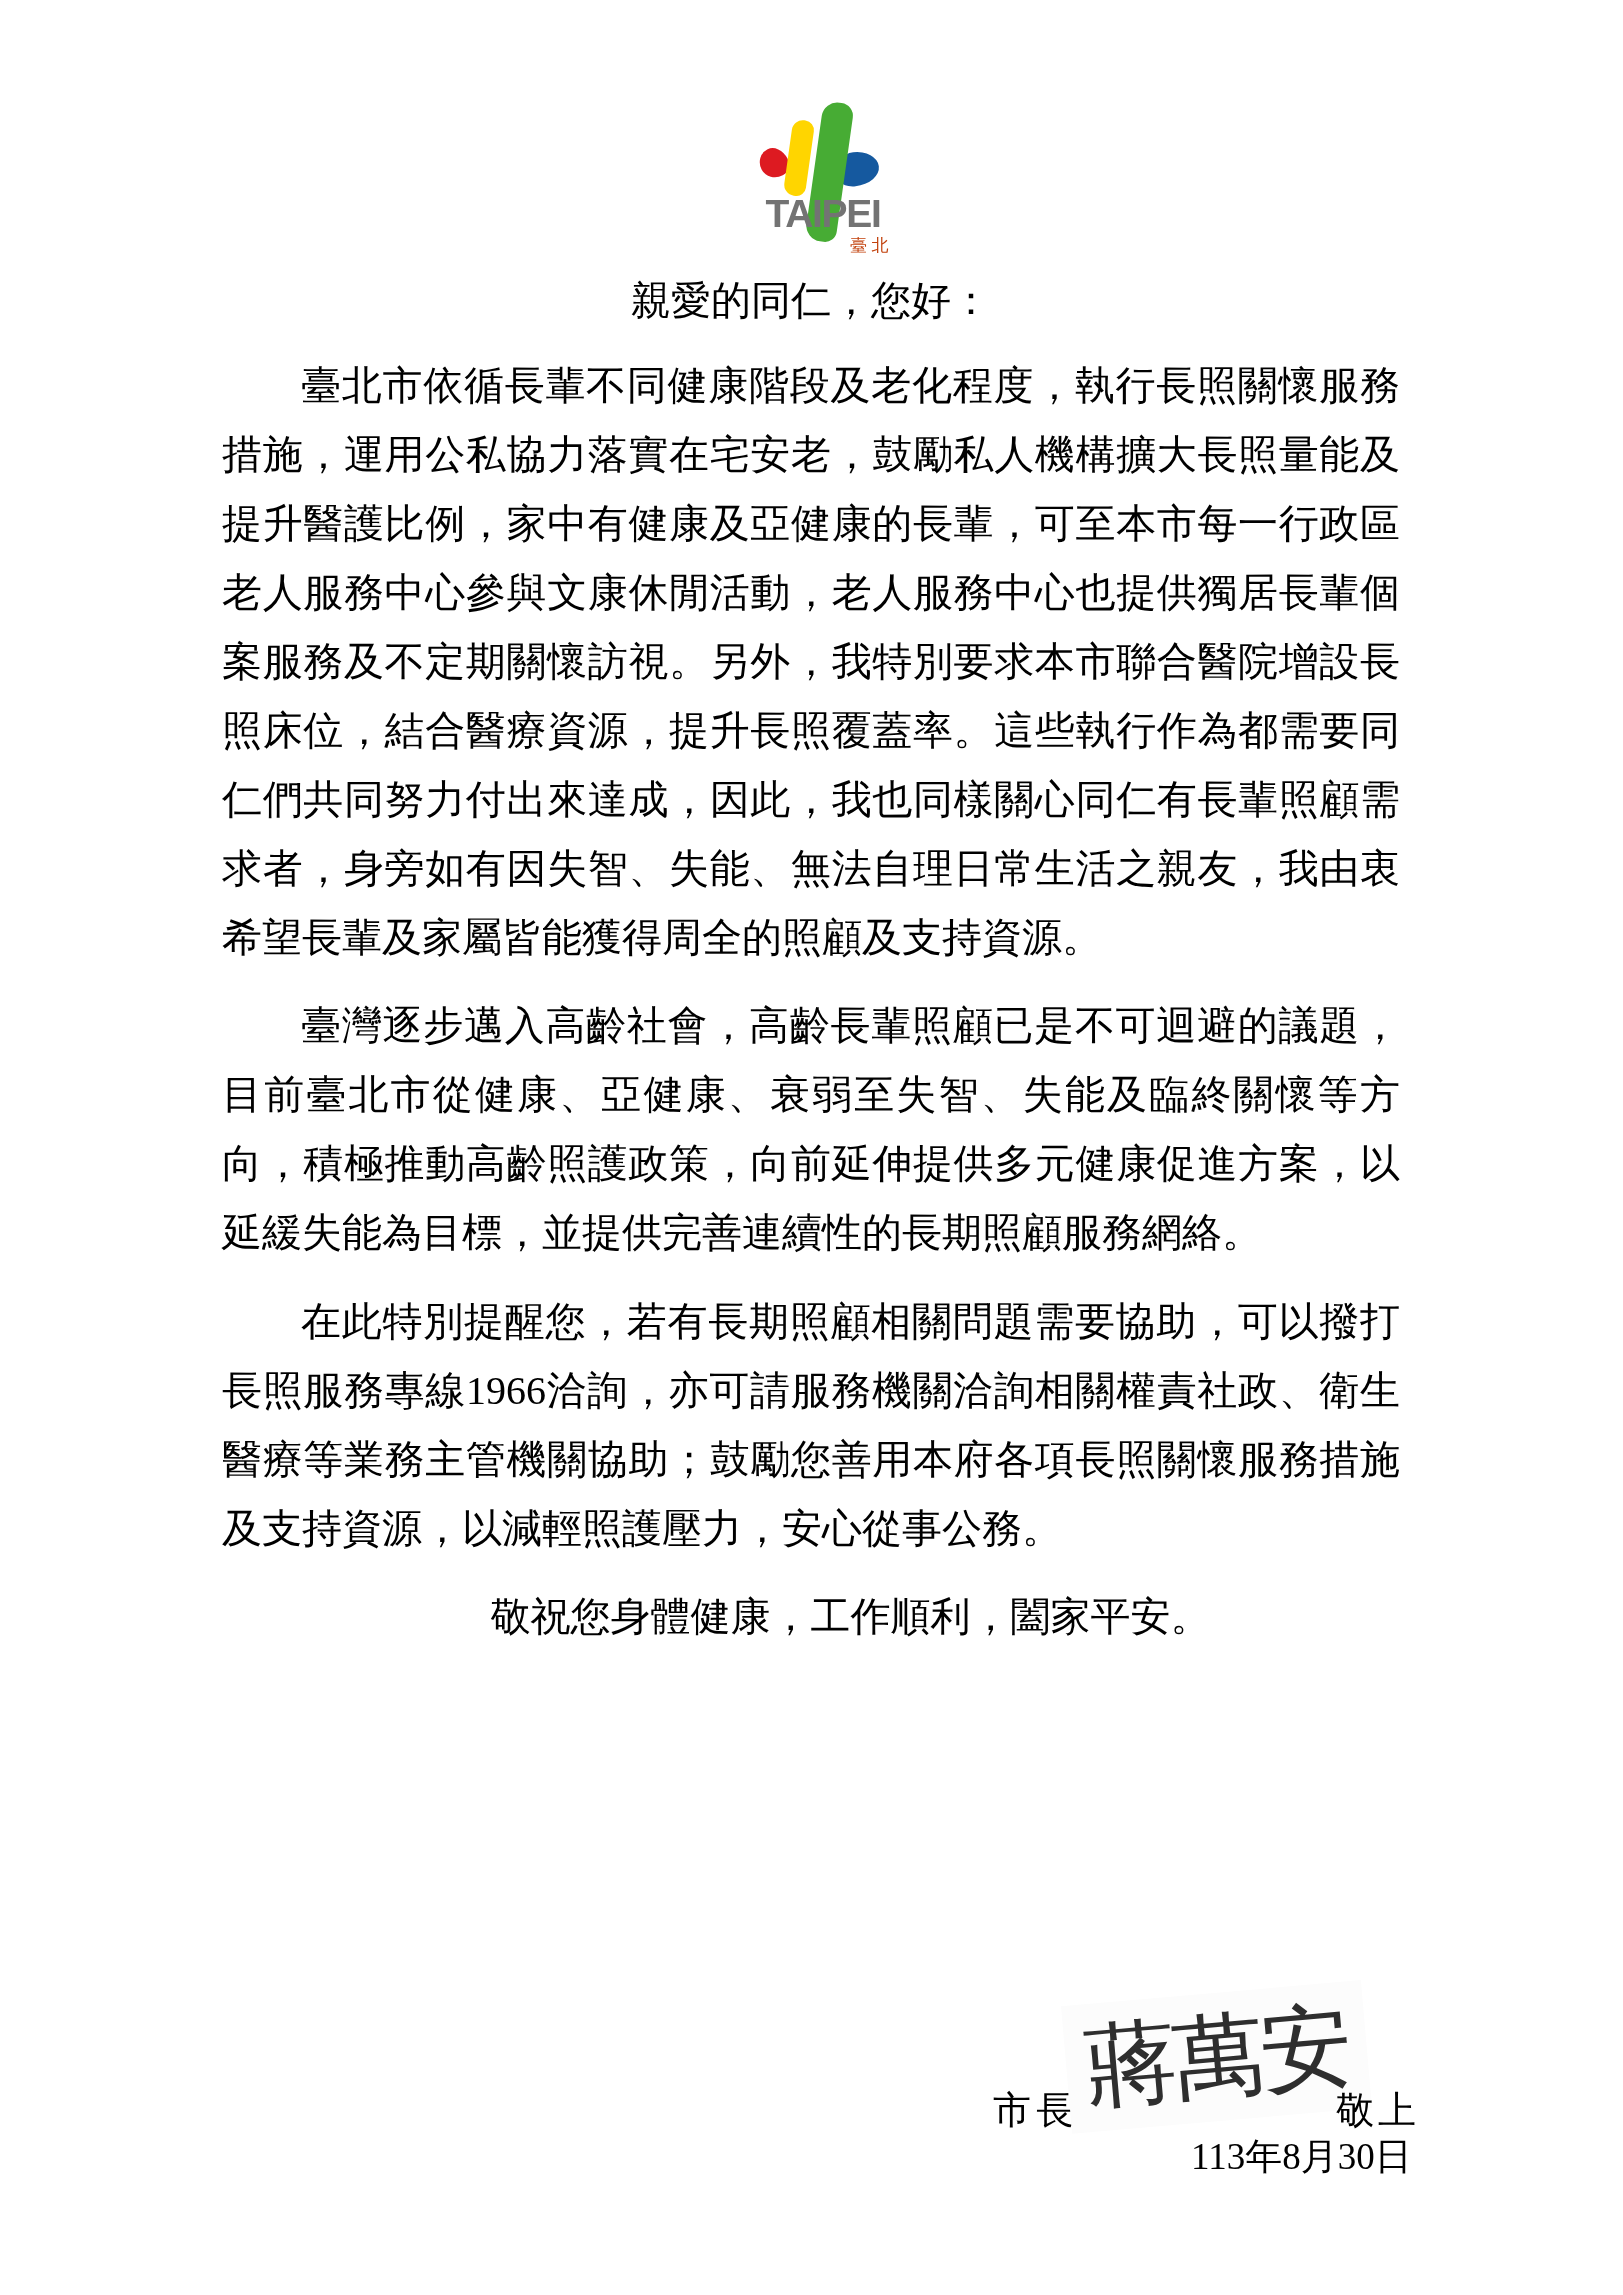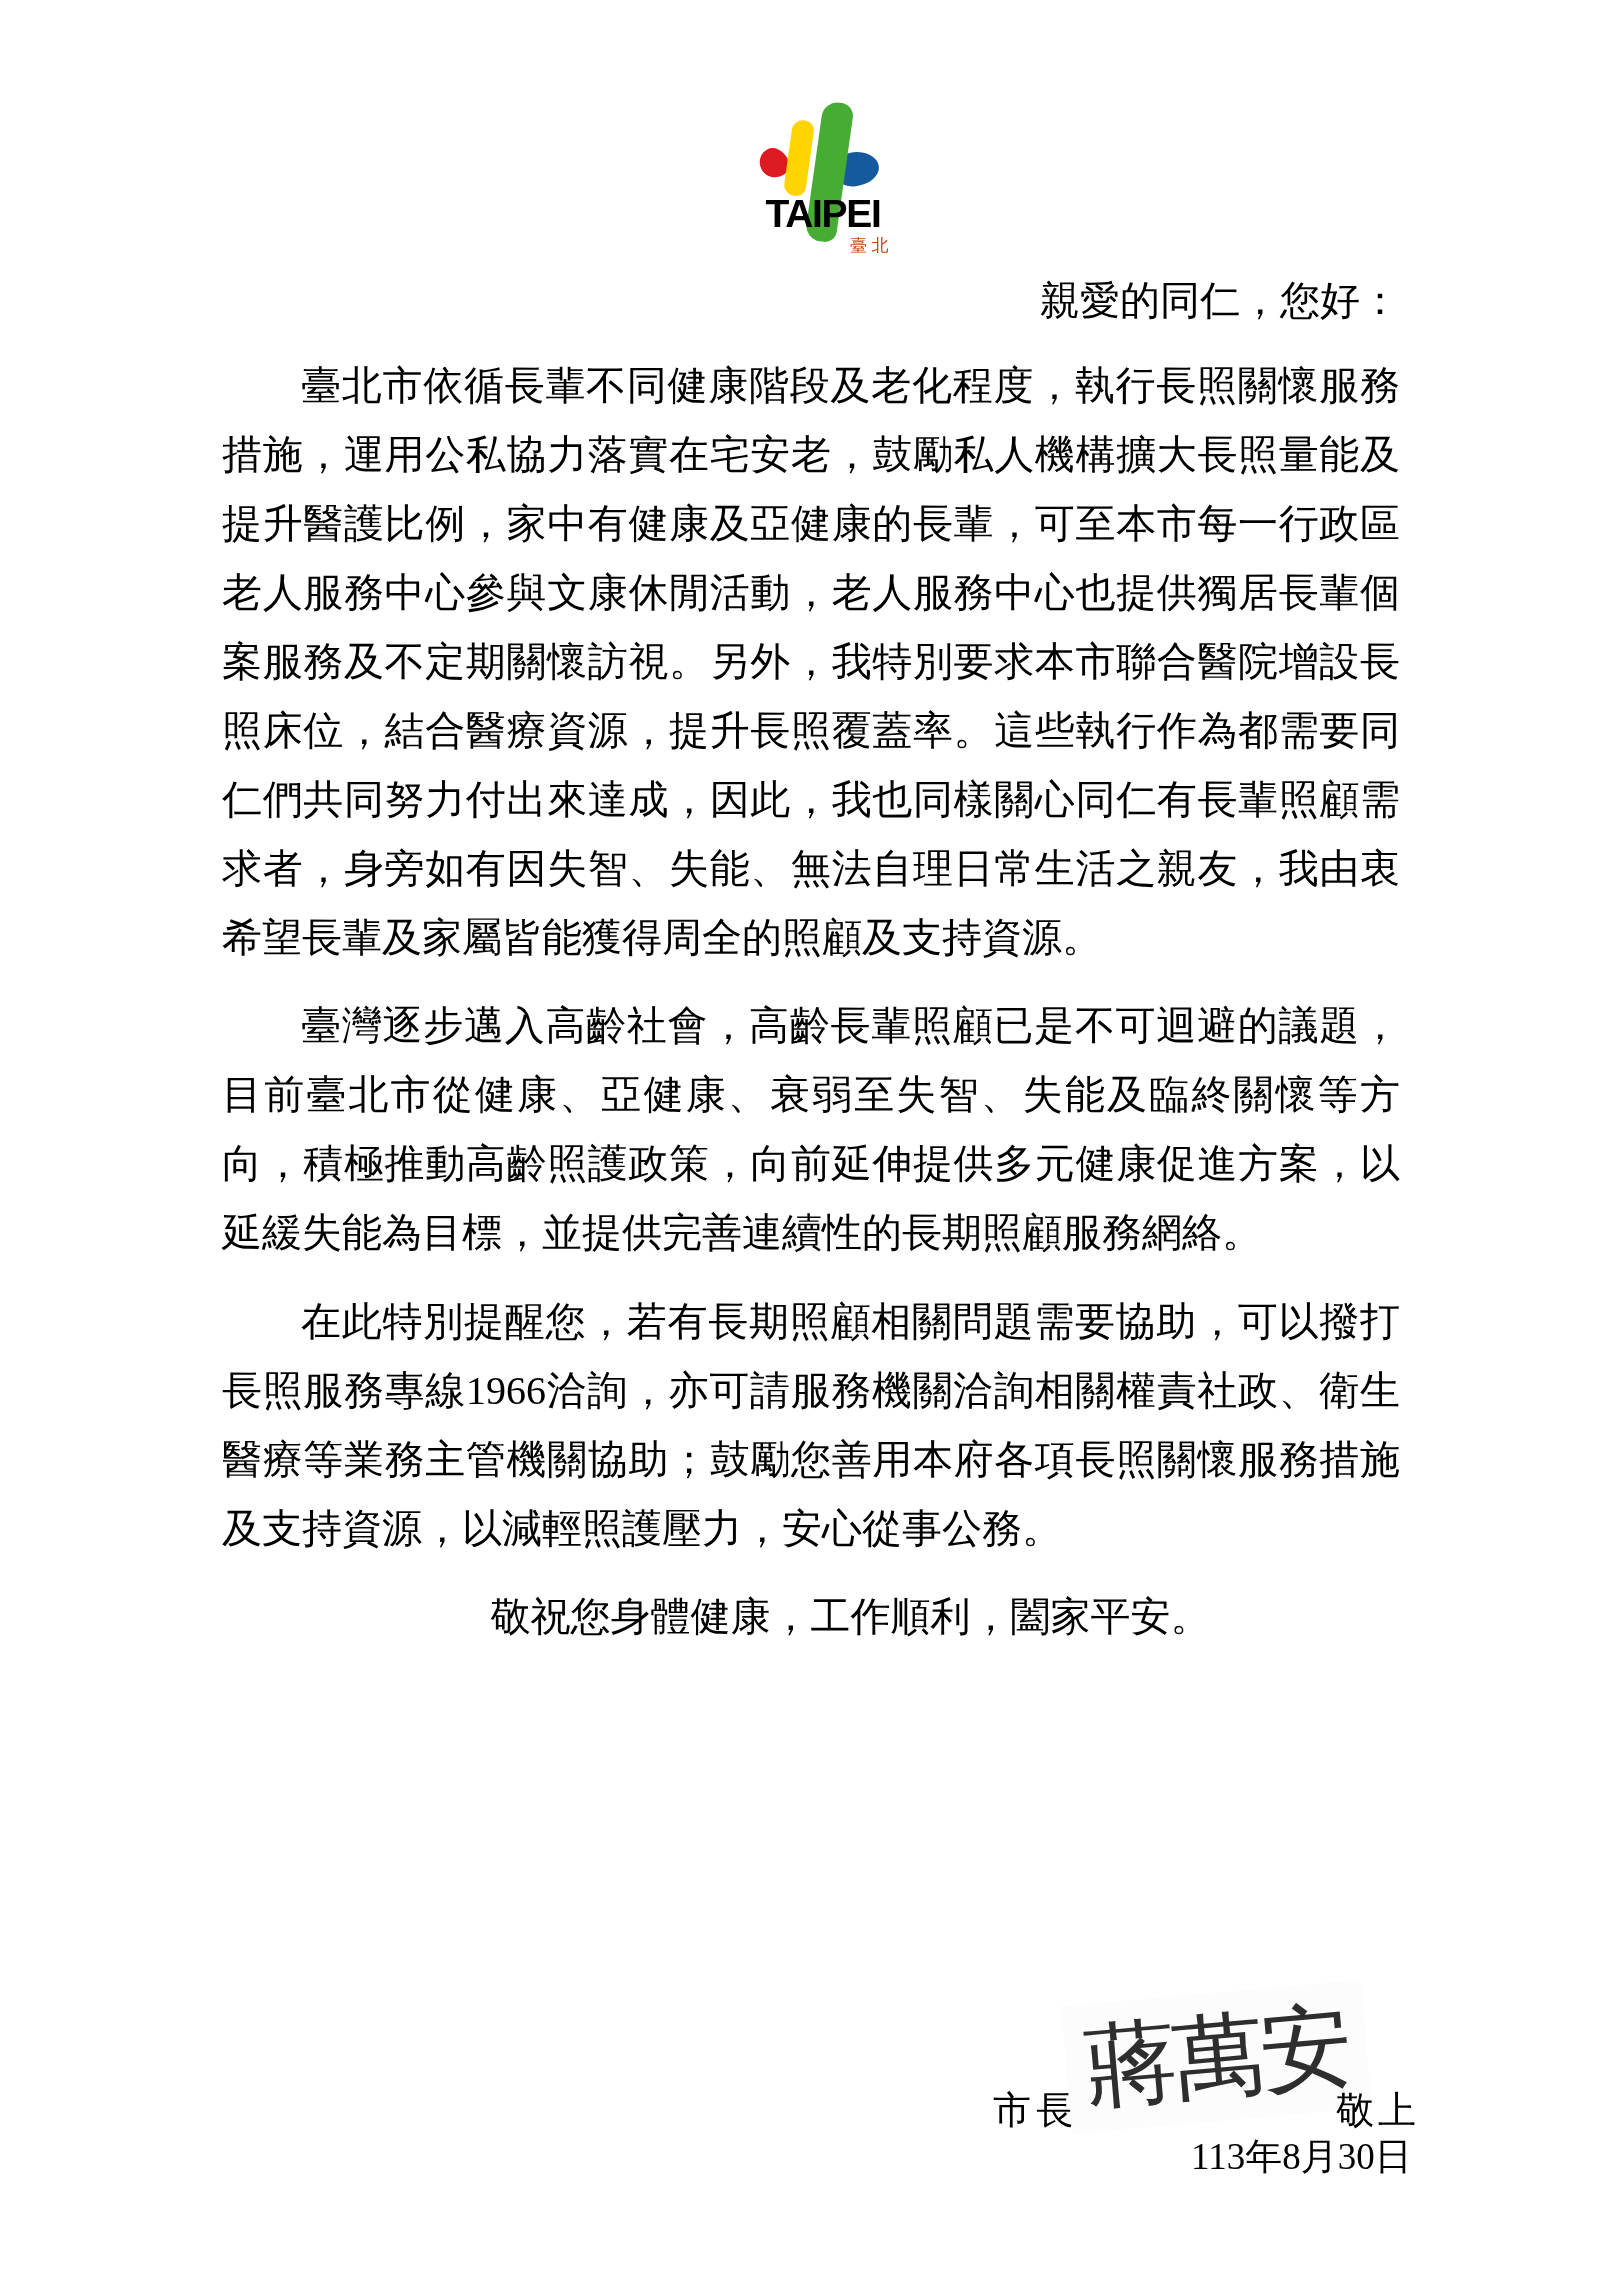--- a/index.html
+++ b/index.html
@@ -42,21 +42,21 @@
     transform: rotate(-7deg);
   }
   .logo-word {
     position: absolute; left: 0; top: 92px; width: 100%;
     text-align: center;
     font-family: "Liberation Sans", "DejaVu Sans", sans-serif;
     font-weight: bold;
     font-size: 39px;
     line-height: 1;
     letter-spacing: -1.3px;
-    color: #000000;
+    color: #737373;
     z-index: 2;
   }
   .logo-cjk {
     position: absolute; left: 99px; top: 135px;
     font-family: Liberation Sans, sans-serif;
     font-size: 17px;
     line-height: 1;
     letter-spacing: 4.6px;
     color: #c2410c;
     z-index: 2;
@@ -64,21 +64,21 @@
 
   
   .content {
     position: absolute;
     left: 222px; top: 266px;
     width: 1178px;
     font-size: 40px;
     line-height: 69px;
     text-align: justify;
   }
-  .salutation { margin: 0 0 15.7px 0; text-align: right; text-indent: 0; }
+  .salutation { margin: 0 0 15.7px 0; text-align: center; text-indent: 0; }
   .para { margin: 0 0 19.6px 0; text-indent: 79px; }
   .para-last { margin-bottom: 0; }
   .closing { margin: 0; text-indent: 79px; text-align: center; }
 
   
   .sign-title, .sign-honorific {
     position: absolute;
     font-size: 38px;
     line-height: 1;
     letter-spacing: 5.2px;

